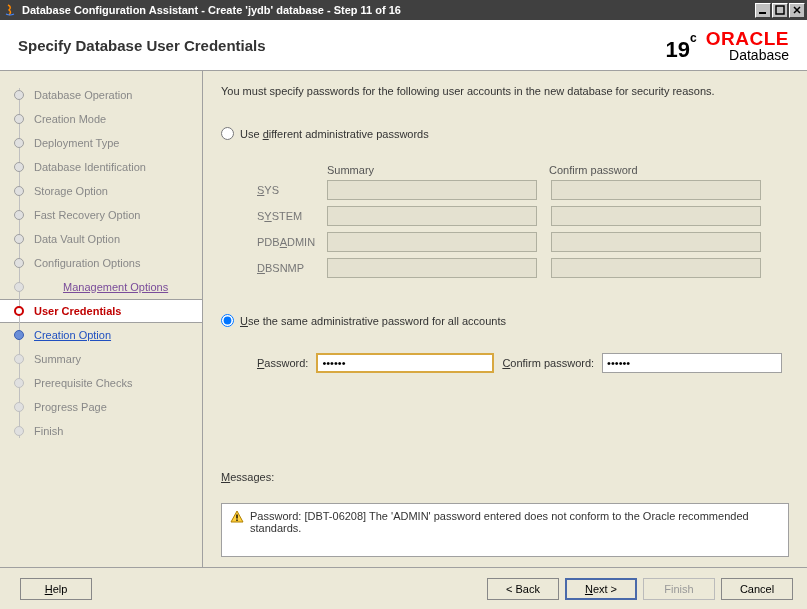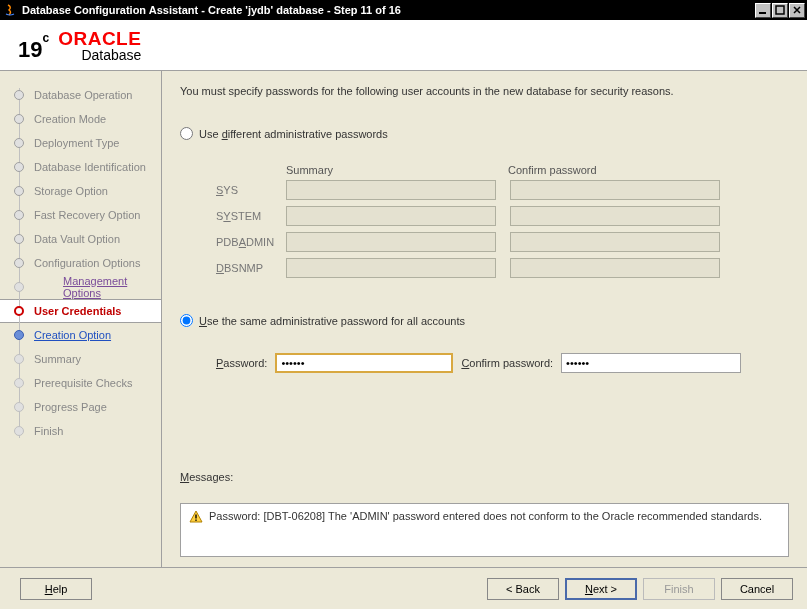--- a/index.html
+++ b/index.html
@@ -1,33 +1,33 @@
 <!DOCTYPE html>
 <html><head>
 <meta charset="utf-8">
 <style>
 * { box-sizing: border-box; margin: 0; padding: 0; font-family: Tahoma, Arial, sans-serif; }
 body { background: #ece9d8; width: 807px; height: 609px; overflow: hidden; }
 
-.titlebar { background: #000000; color: #fff; height: 20px; display: flex; align-items: center; padding: 0 2px; font-size: 11px; font-weight: bold; }
+.titlebar { background: #404040; color: #fff; height: 20px; display: flex; align-items: center; padding: 0 2px; font-size: 11px; font-weight: bold; }
 .titlebar .java-icon { width: 16px; height: 16px; margin-right: 4px; display:flex; align-items:center; justify-content:center; }
 .titlebar .title { flex: 1; }
 .titlebar .winbtns { display: flex; gap: 1px; }
 .titlebar .winbtn { width: 16px; height: 15px; background: #c0c0c0; border-top: 1px solid #fff; border-left: 1px solid #fff; border-right: 1px solid #404040; border-bottom: 1px solid #404040; display:flex; align-items:center; justify-content:center; }
 
 .header { background: #fff; height: 51px; border-bottom: 1px solid #a0a0a0; display: flex; align-items: center; padding: 0 18px; justify-content: space-between; }
 .header-title { font-size: 15px; font-weight: bold; color: #333; }
 .logo { display: flex; align-items: flex-end; gap: 9px; }
 .logo .ver { font-size: 22px; font-weight: bold; color: #000; }
 .logo .ver sup { font-size: 12px; position: relative; top: -6px; }
 .oracle-text { color: #f80000; font-weight: bold; font-size: 19px; letter-spacing: 0.5px; }
 .oracle-sub { color: #000; font-size: 14px; font-weight: normal; display: block; text-align: right; margin-top: -3px; }
 
 .body { display: flex; height: 496px; }
-.sidebar { width: 162px; border-right: 1px solid #a0a0a0; padding: 12px 0 0 0; }
+.sidebar { width: 203px; border-right: 1px solid #a0a0a0; padding: 12px 0 0 0; }
 .step { display: flex; align-items: center; height: 24px; font-size: 11px; padding-left: 14px; position: relative; }
 .step .dot { width: 10px; height: 10px; border-radius: 50%; background: #e0e0e0; border: 1px solid #bbb; margin-right: 10px; flex-shrink: 0; position: relative; z-index: 2; }
 .step.past .dot { background: #e0e0e0; border-color: #a0a0a0; }
 .step.current .dot { background: #fff; border: 2px solid #c00; }
 .step.next .dot { background: #6a8ed8; border-color: #3a5eb0; }
 .step.future .dot { background: #e0e0e0; border-color: #c0c0c0; }
 .step .label { color: #888; }
 .step.link .label { color: #7a4c9a; text-decoration: underline; margin-left: 29px; }
 .step.current { background: #fff; border-top: 1px solid #a0a0a0; border-bottom: 1px solid #a0a0a0; }
 .step.current .label { color: #c00000; font-weight: bold; }
@@ -89,20 +89,21 @@
       </div>
     <div class="winbtn">
         <svg width="10" height="10">
           <path d="M2 2 L8 8 M8 2 L2 8" stroke="#000" stroke-width="1.5"></path>
         </svg>
       </div>
   </div>
 </div>
 
 <div class="header">
+  <div class="header-title">Specify Database User Credentials</div>
   <div class="logo">
     <span class="ver"><span>19</span><sup>c</sup></span>
     <span>
       <span class="oracle-text">ORACLE</span><br>
       <span class="oracle-sub">Database</span>
     </span>
   </div>
 </div>
 
 <div class="body">

